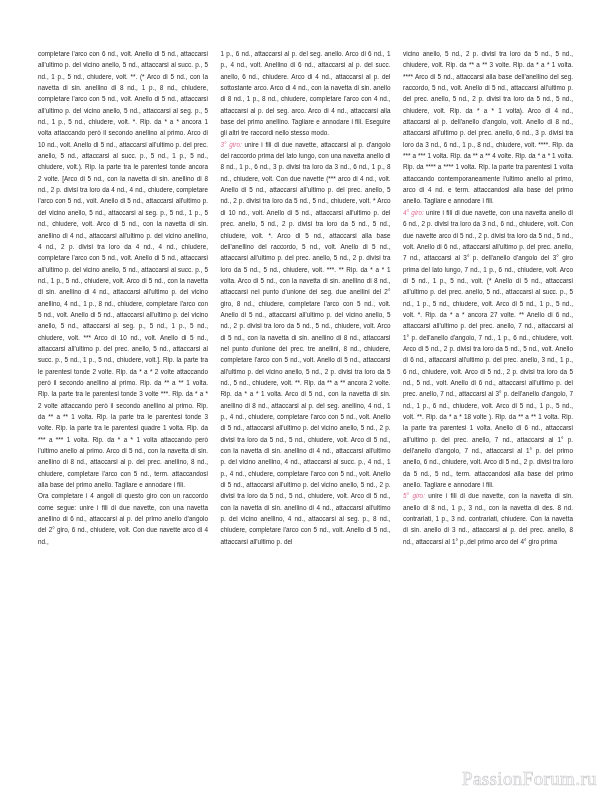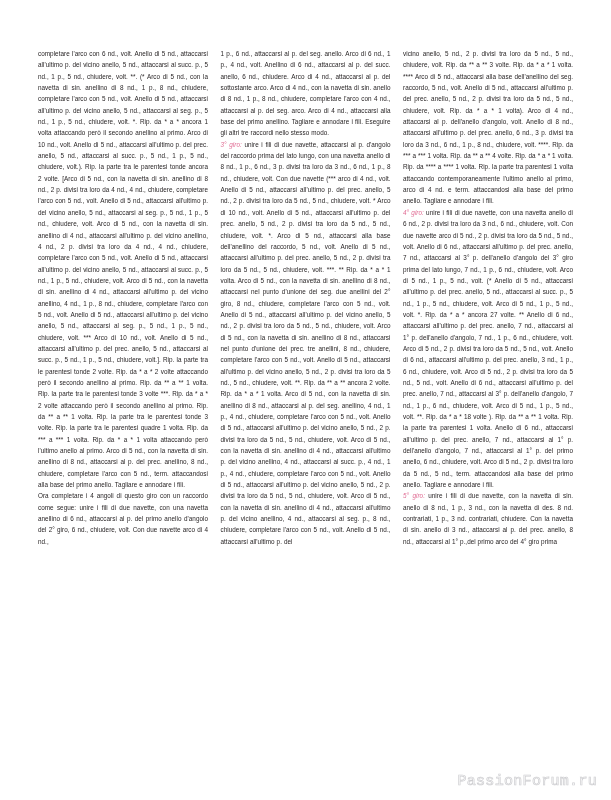--- a/index.html
+++ b/index.html
@@ -69,22 +69,22 @@
     font-style: italic;
     font-size: 11px;
     color: #3a3a3a;
     letter-spacing: 0.04em;
   }
 
   #watermark {
     position: absolute;
     right: 14px;
     bottom: 10px;
-    font-family: Liberation Mono, monospace;
-    font-size: 15px;
+    font-family: Liberation Serif, serif;
+    font-size: 19px;
     letter-spacing: 0.02em;
     color: rgba(255,255,255,0.0);
     -webkit-text-stroke: 0.7px rgba(196,196,200,0.85);
     text-shadow: 0 1px 0 rgba(255,255,255,0.6);
     user-select: none;
     white-space: nowrap;
   }
 </style>
 </head>
 <body>

